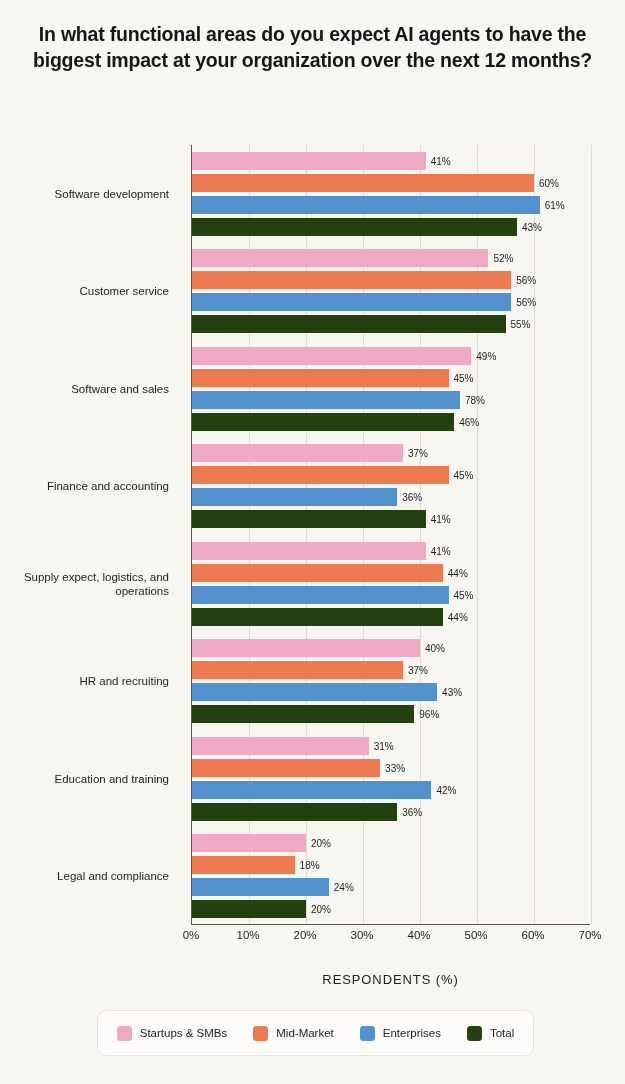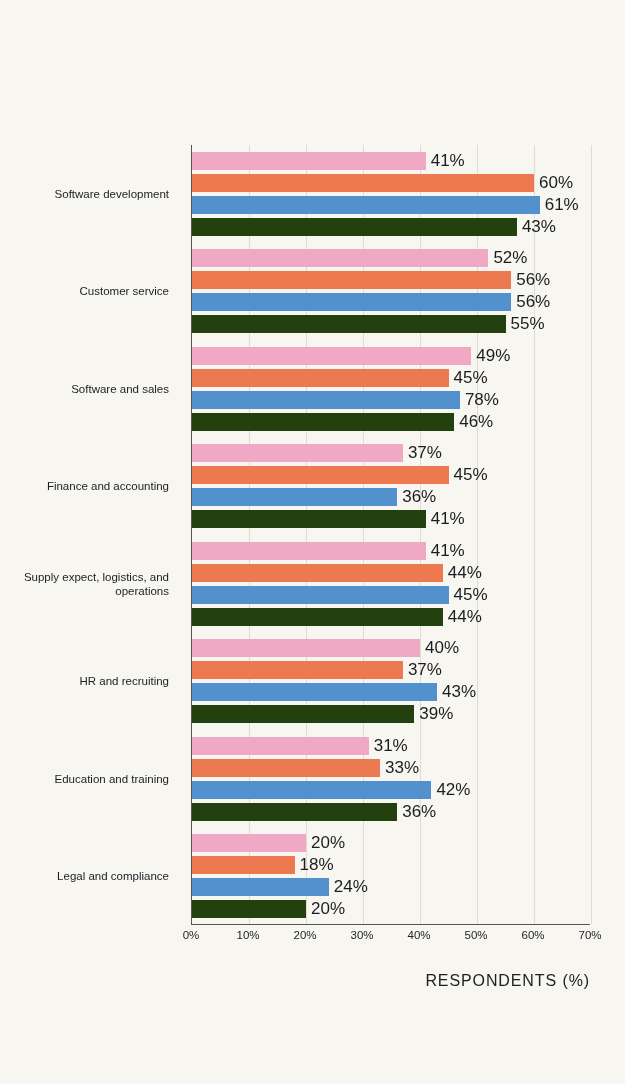--- a/index.html
+++ b/index.html
@@ -73,43 +73,43 @@
   .bar-row { position: absolute; left: 0; height: 18px; }
   .bar {
     position: absolute;
     left: 0; top: 0;
     height: 18px;
   }
   .bar-label {
     position: absolute;
     top: 50%;
     transform: translateY(-50%);
-    font-size: 17px;
+    font-size: 10px;
     color: #1b1d21;
     white-space: nowrap;
     padding-left: 5px;
   }
 
   
   .xticks { position: absolute; left: 191px; top: 929px; width: 399px; }
   .xtick {
     position: absolute;
     top: 0;
     transform: translateX(-50%);
     font-size: 11.5px;
     color: #1c1e22;
     white-space: nowrap;
   }
   .xaxis-title {
     position: absolute;
     left: 191px;
     top: 972px;
     width: 399px;
-    text-align: right;
-    font-size: 16px;
+    text-align: center;
+    font-size: 13px;
     letter-spacing: 0.9px;
     color: #1c1e22;
   }
 
   
   .legend {
     position: absolute;
     left: 97px;
     top: 1010px;
     width: 437px;
@@ -124,20 +124,21 @@
   }
   .legend-item { display: flex; align-items: center; gap: 8px; }
   .legend-swatch { width: 15px; height: 15px; border-radius: 3.5px; }
   .legend-text { font-size: 11.5px; color: #1b1d21; white-space: nowrap; }
 </style>
 </head>
 <body>
 
 <div class="chart-wrap">
 
+  <div class="chart-title">In what functional areas do you expect AI agents to have the biggest impact at your organization over the next 12 months?</div>
 
   <div class="ycat-labels">
       <div class="ycat" style="top: 48.75px;">Software development</div>
       <div class="ycat" style="top: 146.25px;">Customer service</div>
       <div class="ycat" style="top: 243.75px;">Software and sales</div>
       <div class="ycat" style="top: 341.25px;">Finance and accounting</div>
       <div class="ycat" style="top: 438.75px;">Supply expect, logistics, and operations</div>
       <div class="ycat" style="top: 536.25px; margin-left: 20px;">HR and recruiting</div>
       <div class="ycat" style="top: 633.75px;">Education and training</div>
       <div class="ycat" style="top: 731.25px;">Legal and compliance</div>
@@ -253,21 +254,21 @@
           <div class="bar-row" style="top: 516.25px; width: 399px;">
             <div class="bar" style="width: 210.9px; background: rgb(236, 121, 80);"></div>
             <span class="bar-label" style="left: 210.9px;">37%</span>
           </div>
           <div class="bar-row" style="top: 538.25px; width: 399px;">
             <div class="bar" style="width: 245.1px; background: rgb(82, 144, 206);"></div>
             <span class="bar-label" style="left: 245.1px;">43%</span>
           </div>
           <div class="bar-row" style="top: 560.25px; width: 399px;">
             <div class="bar" style="width: 222.3px; background: rgb(34, 65, 14);"></div>
-            <span class="bar-label" style="left: 222.3px;">39%</span>
+            <span class="bar-label" style="left: 222.3px;">96%</span>
           </div>
         </div>
         <div class="group" style="top: 0px;">
           <div class="bar-row" style="top: 591.75px; width: 399px;">
             <div class="bar" style="width: 176.7px; background: rgb(239, 169, 196);"></div>
             <span class="bar-label" style="left: 176.7px;">31%</span>
           </div>
           <div class="bar-row" style="top: 613.75px; width: 399px;">
             <div class="bar" style="width: 188.1px; background: rgb(236, 121, 80);"></div>
             <span class="bar-label" style="left: 188.1px;">33%</span>
@@ -307,14 +308,32 @@
       <div class="xtick" style="left: 57px;">10%</div>
       <div class="xtick" style="left: 114px;">20%</div>
       <div class="xtick" style="left: 171px;">30%</div>
       <div class="xtick" style="left: 228px;">40%</div>
       <div class="xtick" style="left: 285px;">50%</div>
       <div class="xtick" style="left: 342px;">60%</div>
       <div class="xtick" style="left: 399px;">70%</div>
     </div>
   <div class="xaxis-title">RESPONDENTS (%)</div>
 
+  <div class="legend">
+      <div class="legend-item">
+        <span class="legend-swatch" style="background: rgb(239, 169, 196);"></span>
+        <span class="legend-text">Startups &amp; SMBs</span>
+      </div>
+      <div class="legend-item">
+        <span class="legend-swatch" style="background: rgb(236, 121, 80);"></span>
+        <span class="legend-text">Mid-Market</span>
+      </div>
+      <div class="legend-item">
+        <span class="legend-swatch" style="background: rgb(82, 144, 206);"></span>
+        <span class="legend-text">Enterprises</span>
+      </div>
+      <div class="legend-item">
+        <span class="legend-swatch" style="background: rgb(34, 65, 14);"></span>
+        <span class="legend-text">Total</span>
+      </div>
+    </div>
 
 </div>
 
 </body></html>

